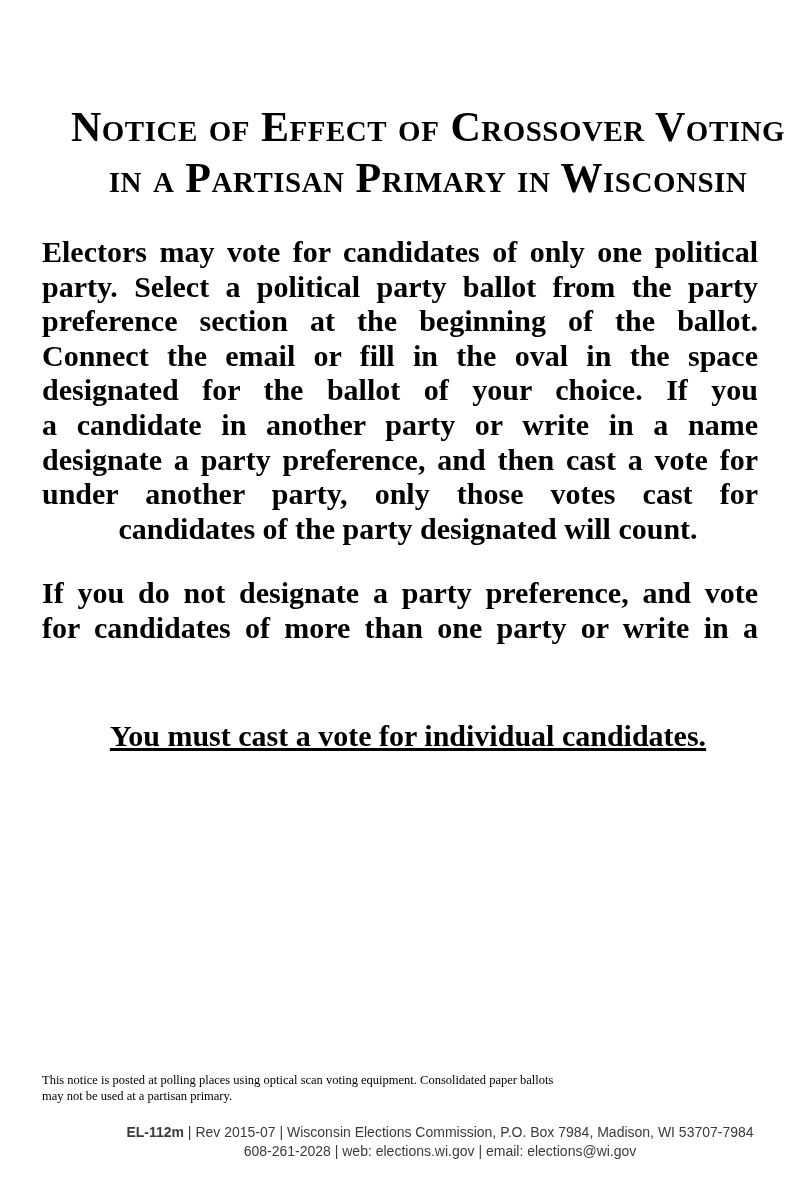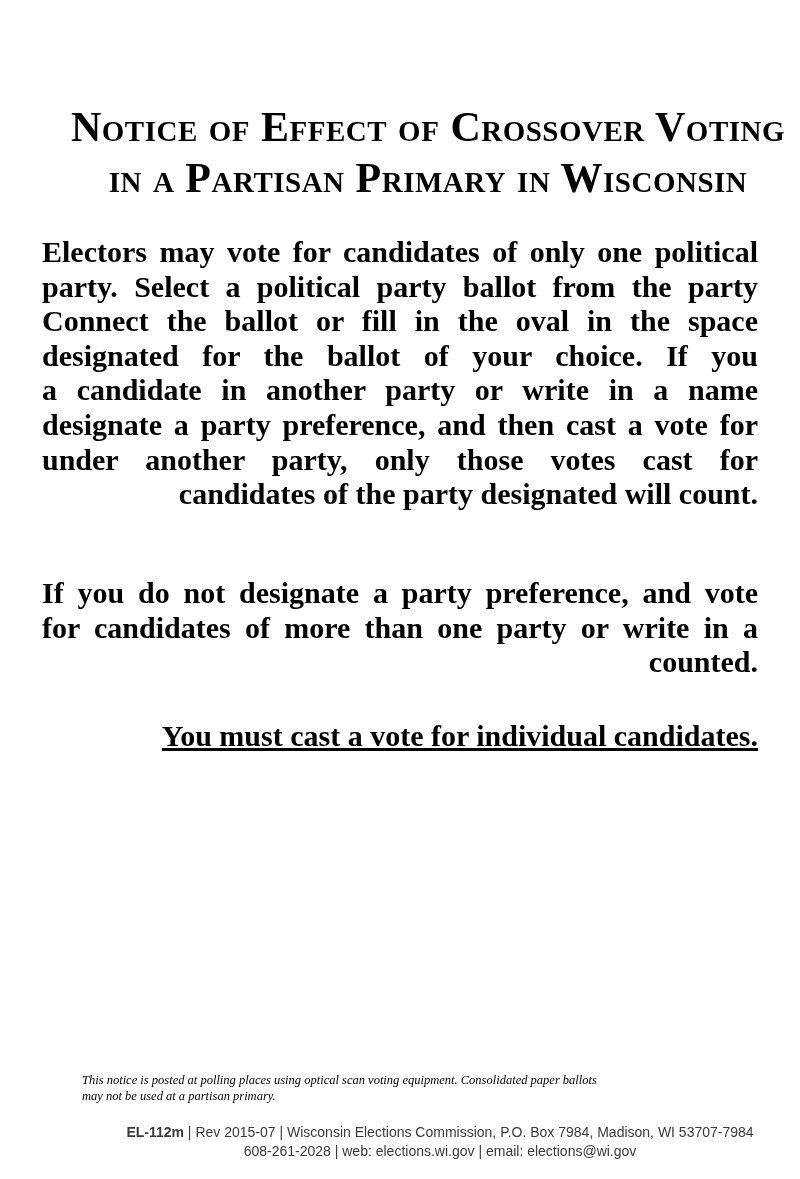--- a/index.html
+++ b/index.html
@@ -37,35 +37,33 @@
   #para1 { top: 235px; }
   #para2 { top: 576px; }
   #para3 { top: 719px; text-decoration: underline; }
   .jline {
     text-align: justify;
     text-align-last: justify;
     text-justify: inter-word;
     white-space: normal;
     font-family: Liberation Serif, serif;
   }
-  .lline { text-align: right; margin-left: 16px; }
+  .lline { text-align: center; margin-left: 16px; }
   .u {
     text-decoration: underline;
     text-decoration-thickness: 3px;
     text-underline-offset: 2px;
   }
   #footnote {
     position: absolute;
     left: 42px;
     top: 1073px;
     width: 680px;
-    font-style: italic;
     font-size: 12.5px;
     line-height: 15.5px;
-    margin-left: 40px;
   }
   #page-footer {
     position: absolute;
     top: 1123px;
     left: 0;
     width: 800px;
     text-align: center;
     font-family: "Liberation Sans", "DejaVu Sans", sans-serif;
     font-size: 14px;
     line-height: 18.5px;
@@ -80,32 +78,32 @@
 <div id="page">
 
   <h1 class="title">
     <div>Notice of Effect of Crossover Voting</div>
     <div>in a Partisan Primary in Wisconsin</div>
   </h1>
 
   <div class="para" id="para1">
     <div class="jline">Electors may vote for candidates of only one political</div>
     <div class="jline">party.  Select a political party ballot from the party</div>
-    <div class="jline">Connect the ballot or fill in the oval in the space</div>
+    <div class="jline">preference section at the beginning of the ballot.</div>
+    <div class="jline">Connect the email or fill in the oval in the space</div>
     <div class="jline">designated for the ballot of your choice.  If you</div>
     <div class="jline">a candidate in another party or write in a name</div>
     <div class="jline">designate a party preference, and then cast a vote for</div>
     <div class="jline">under another party, only those votes cast for</div>
     <div class="lline">candidates of the party designated will count.</div>
   </div>
 
   <div class="para" id="para2">
     <div class="jline">If you do not designate a party preference, and vote</div>
     <div class="jline">for candidates of more than one party or write in a</div>
-    <div class="lline">counted.</div>
   </div>
 
   <div class="para" id="para3">
     <div class="lline">You must cast a vote for individual candidates.</div>
   </div>
 
   <div id="footnote">
     <div>This notice is posted at polling places using optical scan voting equipment.  Consolidated paper ballots</div>
     <div>may not be used at a partisan primary.</div>
   </div>

